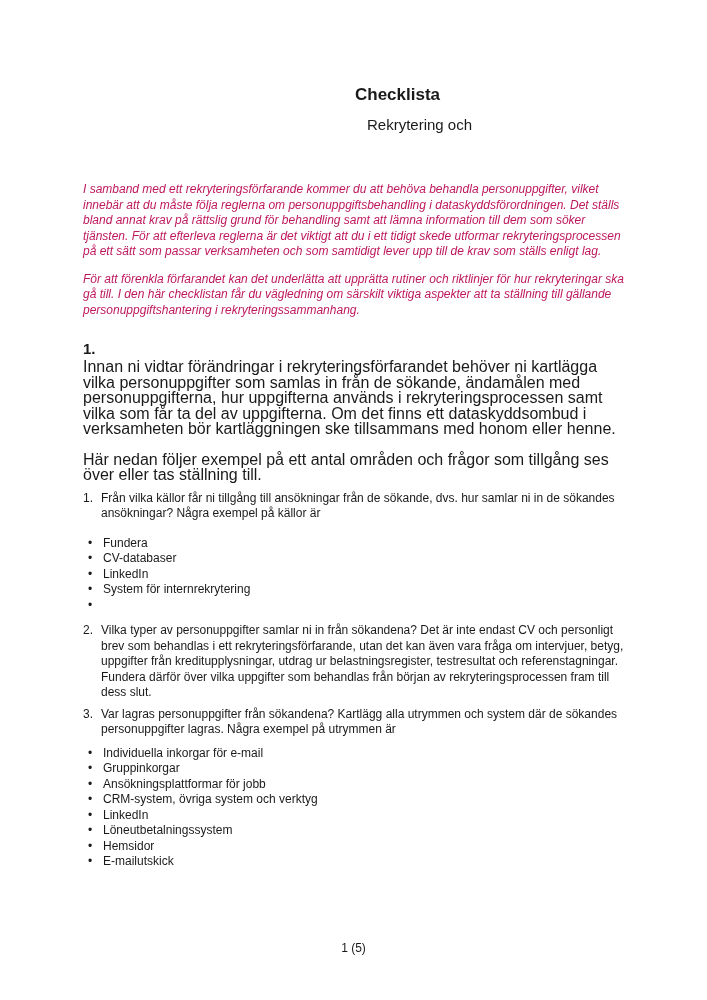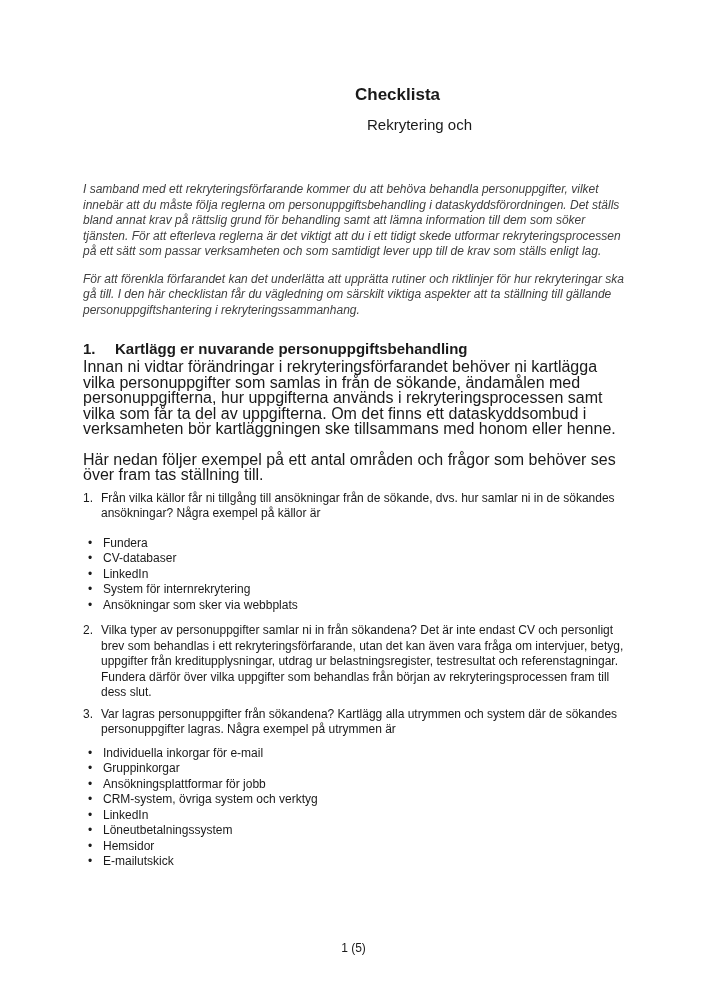--- a/index.html
+++ b/index.html
@@ -24,21 +24,21 @@
   }
   .doc-subtitle {
     font-size: 15px;
     line-height: 17px;
     margin: 12px;
   }
   .intro-p {
     font-size: 12px;
     line-height: 15.5px;
     font-style: italic;
-    color: #404040;
+    color: #be185d;
     margin: 0;
     margin-top: 12px;
   }
   .intro-p.first { margin-top: 49px; }
   .section-heading {
     display: flex;
     margin-top: 22px;
     font-size: 15px;
     line-height: 18px;
     font-weight: bold;
@@ -96,25 +96,24 @@
   <div class="title-block">
     <p class="doc-title">Checklista</p>
     <p class="doc-subtitle">Rekrytering och</p>
   </div>
 
   <p class="intro-p first">I samband med ett rekryteringsförfarande kommer du att behöva behandla personuppgifter, vilket innebär att du måste följa reglerna om personuppgiftsbehandling i dataskyddsförordningen. Det ställs bland annat krav på rättslig grund för behandling samt att lämna information till dem som söker tjänsten. För att efterleva reglerna är det viktigt att du i ett tidigt skede utformar rekryteringsprocessen på ett sätt som passar verksamheten och som samtidigt lever upp till de krav som ställs enligt lag.</p>
   <p class="intro-p">För att förenkla förfarandet kan det underlätta att upprätta rutiner och riktlinjer för hur rekryteringar ska gå till. I den här checklistan får du vägledning om särskilt viktiga aspekter att ta ställning till gällande personuppgiftshantering i rekryteringssammanhang.</p>
 
   <div class="section-heading">
     <span class="num">1.</span>
-    <span>Kartlägg er nuvarande personuppgiftsbehandling</span>
   </div>
 
   <p class="body-p tight">Innan ni vidtar förändringar i rekryteringsförfarandet behöver ni kartlägga vilka personuppgifter som samlas in från de sökande, ändamålen med personuppgifterna, hur uppgifterna används i rekryteringsprocessen samt vilka som får ta del av uppgifterna. Om det finns ett dataskyddsombud i verksamheten bör kartläggningen ske tillsammans med honom eller henne.</p>
-  <p class="body-p spaced">Här nedan följer exempel på ett antal områden och frågor som behöver ses över fram tas ställning till.</p>
+  <p class="body-p spaced">Här nedan följer exempel på ett antal områden och frågor som tillgång ses över eller tas ställning till.</p>
 
   <div class="numbered-item n1">
     <span class="num">1.</span>
     <span>Från vilka källor får ni tillgång till ansökningar från de sökande, dvs. hur samlar ni in de sökandes ansökningar? Några exempel på källor är</span>
   </div>
 
   <ul class="bullets b1">
     <li>
       <span class="bullet">•</span>
       <span>Fundera</span>
@@ -126,21 +125,20 @@
     <li>
       <span class="bullet">•</span>
       <span>LinkedIn</span>
     </li>
     <li>
       <span class="bullet">•</span>
       <span>System för internrekrytering</span>
     </li>
     <li>
       <span class="bullet">•</span>
-      <span>Ansökningar som sker via webbplats</span>
     </li>
   </ul>
 
   <div class="numbered-item n2">
     <span class="num">2.</span>
     <span>Vilka typer av personuppgifter samlar ni in från sökandena? Det är inte endast CV och personligt brev som behandlas i ett rekryteringsförfarande, utan det kan även vara fråga om intervjuer, betyg, uppgifter från kreditupplysningar, utdrag ur belastningsregister, testresultat och referenstagningar. Fundera därför över vilka uppgifter som behandlas från början av rekryteringsprocessen fram till dess slut.</span>
   </div>
 
   <div class="numbered-item n3">
     <span class="num">3.</span>

